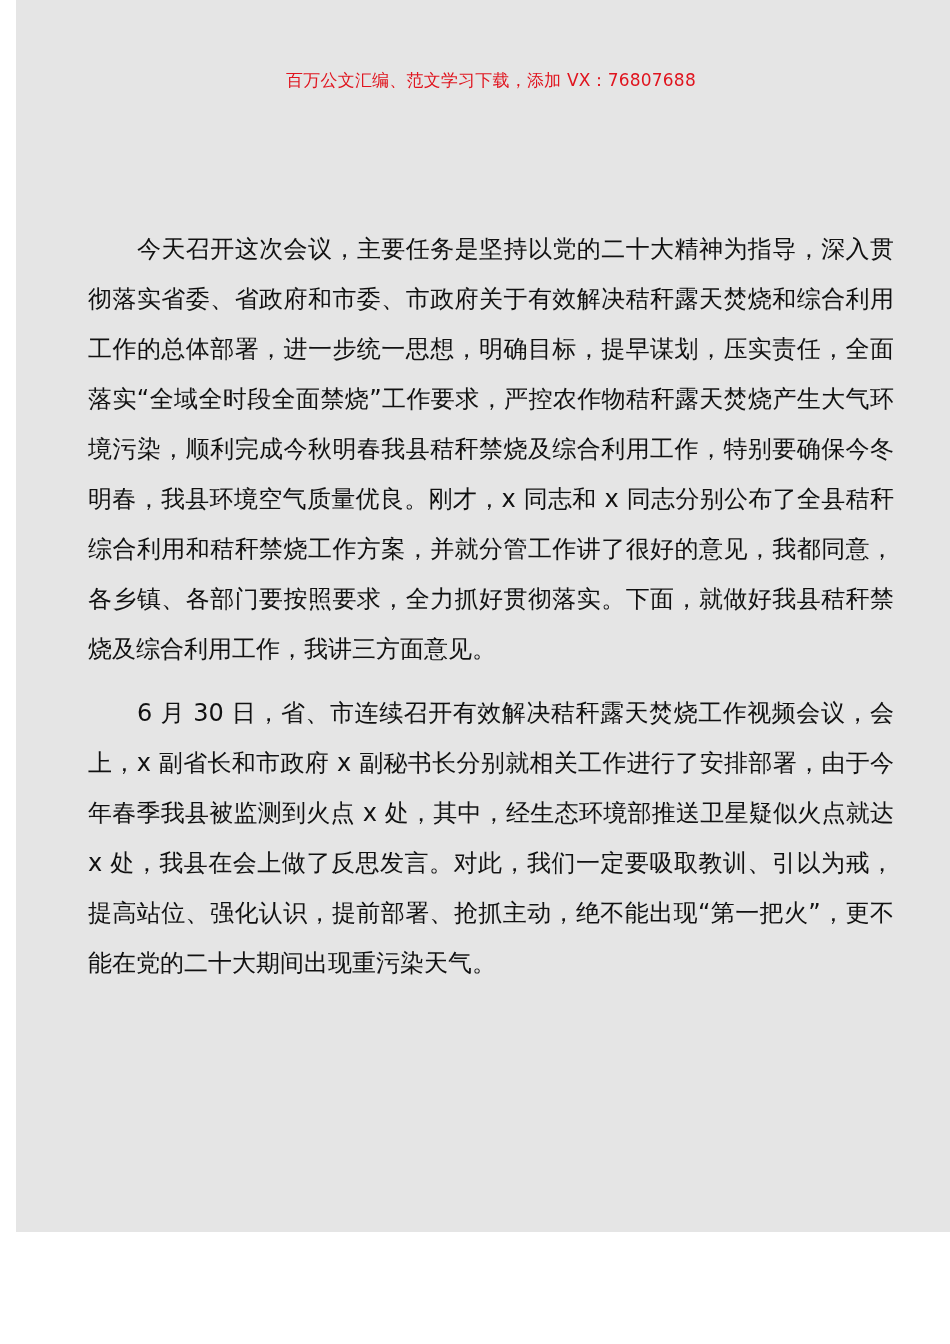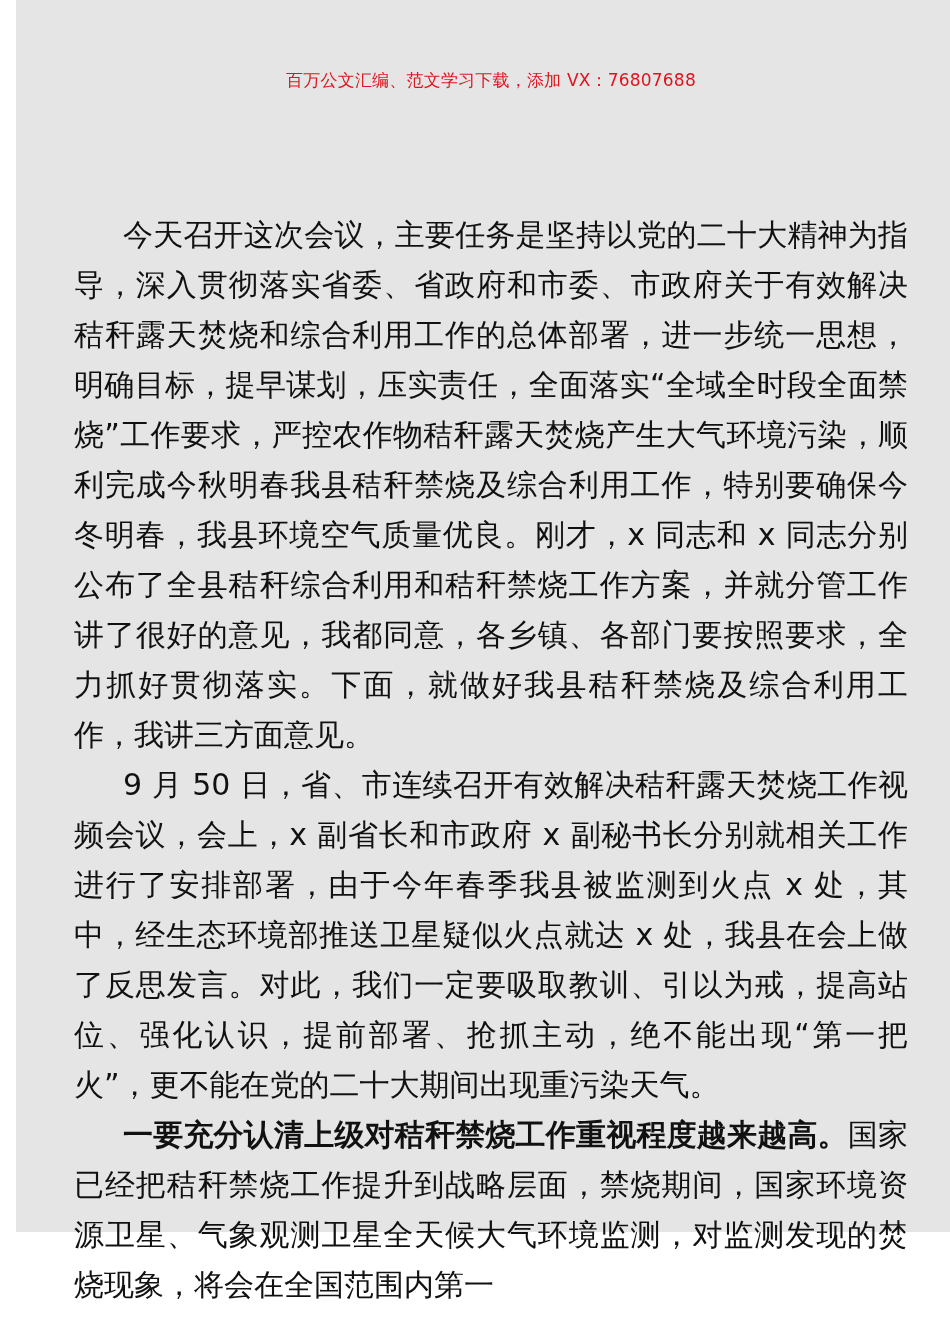--- a/index.html
+++ b/index.html
@@ -5,34 +5,33 @@
     html, body { margin: 0; padding: 0; background: #ffffff; }
     body { width: 950px; height: 1344px; overflow: hidden; position: relative;
            font-family: "DejaVu Sans", "Liberation Sans", sans-serif; color: #111111; }
     .page { position: absolute; left: 16px; top: 0; width: 950px; height: 1232px; background: #e5e5e5; }
     .header-note { position: absolute; top: 66px; left: 0; width: 950px; text-align: center;
                    font-size: 17px; line-height: 28px; color: #e0141e; letter-spacing: 0.2px; }
     .title { position: absolute; top: 108px; left: 58px; width: 834px; text-align: center;
              font-size: 34px; line-height: 47px; color: #111; font-weight: normal; margin: 0; }
     .body { position: absolute; top: 210px; left: 58px; width: 834px; }
     .salutation { font-size: 24.5px; line-height: 50px; margin: 0; }
-    .para { font-size: 30px; line-height: 50px; margin: 0; text-indent: 49px;
+    .para { font-size: 24px; line-height: 50px; margin: 14px; text-indent: 49px;
             text-align: justify; text-justify: inter-character; word-break: break-all; }
     .heading { font-size: 24.5px; line-height: 50px; margin: 0; text-indent: 49px; text-align: justify; }
     .bold { font-weight: bold; }
   </style>
 </head>
 <body>
 
 <div class="page">
   <div class="header-note">百万公文汇编、范文学习下载，添加 VX：76807688</div>
 
 
   <div class="body">
 
     <p class="para">今天召开这次会议，主要任务是坚持以党的二十大精神为指导，深入贯彻落实省委、省政府和市委、市政府关于有效解决秸秆露天焚烧和综合利用工作的总体部署，进一步统一思想，明确目标，提早谋划，压实责任，全面落实“全域全时段全面禁烧”工作要求，严控农作物秸秆露天焚烧产生大气环境污染，顺利完成今秋明春我县秸秆禁烧及综合利用工作，特别要确保今冬明春，我县环境空气质量优良。刚才，x 同志和 x 同志分别公布了全县秸秆综合利用和秸秆禁烧工作方案，并就分管工作讲了很好的意见，我都同意，各乡镇、各部门要按照要求，全力抓好贯彻落实。下面，就做好我县秸秆禁烧及综合利用工作，我讲三方面意见。</p>
 
 
-    <p class="para">9 月 50 日，省、市连续召开有效解决秸秆露天焚烧工作视频会议，会上，x 副省长和市政府 x 副秘书长分别就相关工作进行了安排部署，由于今年春季我县被监测到火点 x 处，其中，经生态环境部推送卫星疑似火点就达 x 处，我县在会上做了反思发言。对此，我们一定要吸取教训、引以为戒，提高站位、强化认识，提前部署、抢抓主动，绝不能出现“第一把火”，更不能在党的二十大期间出现重污染天气。</p>
+    <p class="para">6 月 30 日，省、市连续召开有效解决秸秆露天焚烧工作视频会议，会上，x 副省长和市政府 x 副秘书长分别就相关工作进行了安排部署，由于今年春季我县被监测到火点 x 处，其中，经生态环境部推送卫星疑似火点就达 x 处，我县在会上做了反思发言。对此，我们一定要吸取教训、引以为戒，提高站位、强化认识，提前部署、抢抓主动，绝不能出现“第一把火”，更不能在党的二十大期间出现重污染天气。</p>
 
-    <p class="para"><span class="bold">一要充分认清上级对秸秆禁烧工作重视程度越来越高。</span><span>国家已经把秸秆禁烧工作提升到战略层面，禁烧期间，国家环境资源卫星、气象观测卫星全天候大气环境监测，对监测发现的焚烧现象，将会在全国范围内第一</span></p>
   </div>
 </div>
 
 </body></html>

